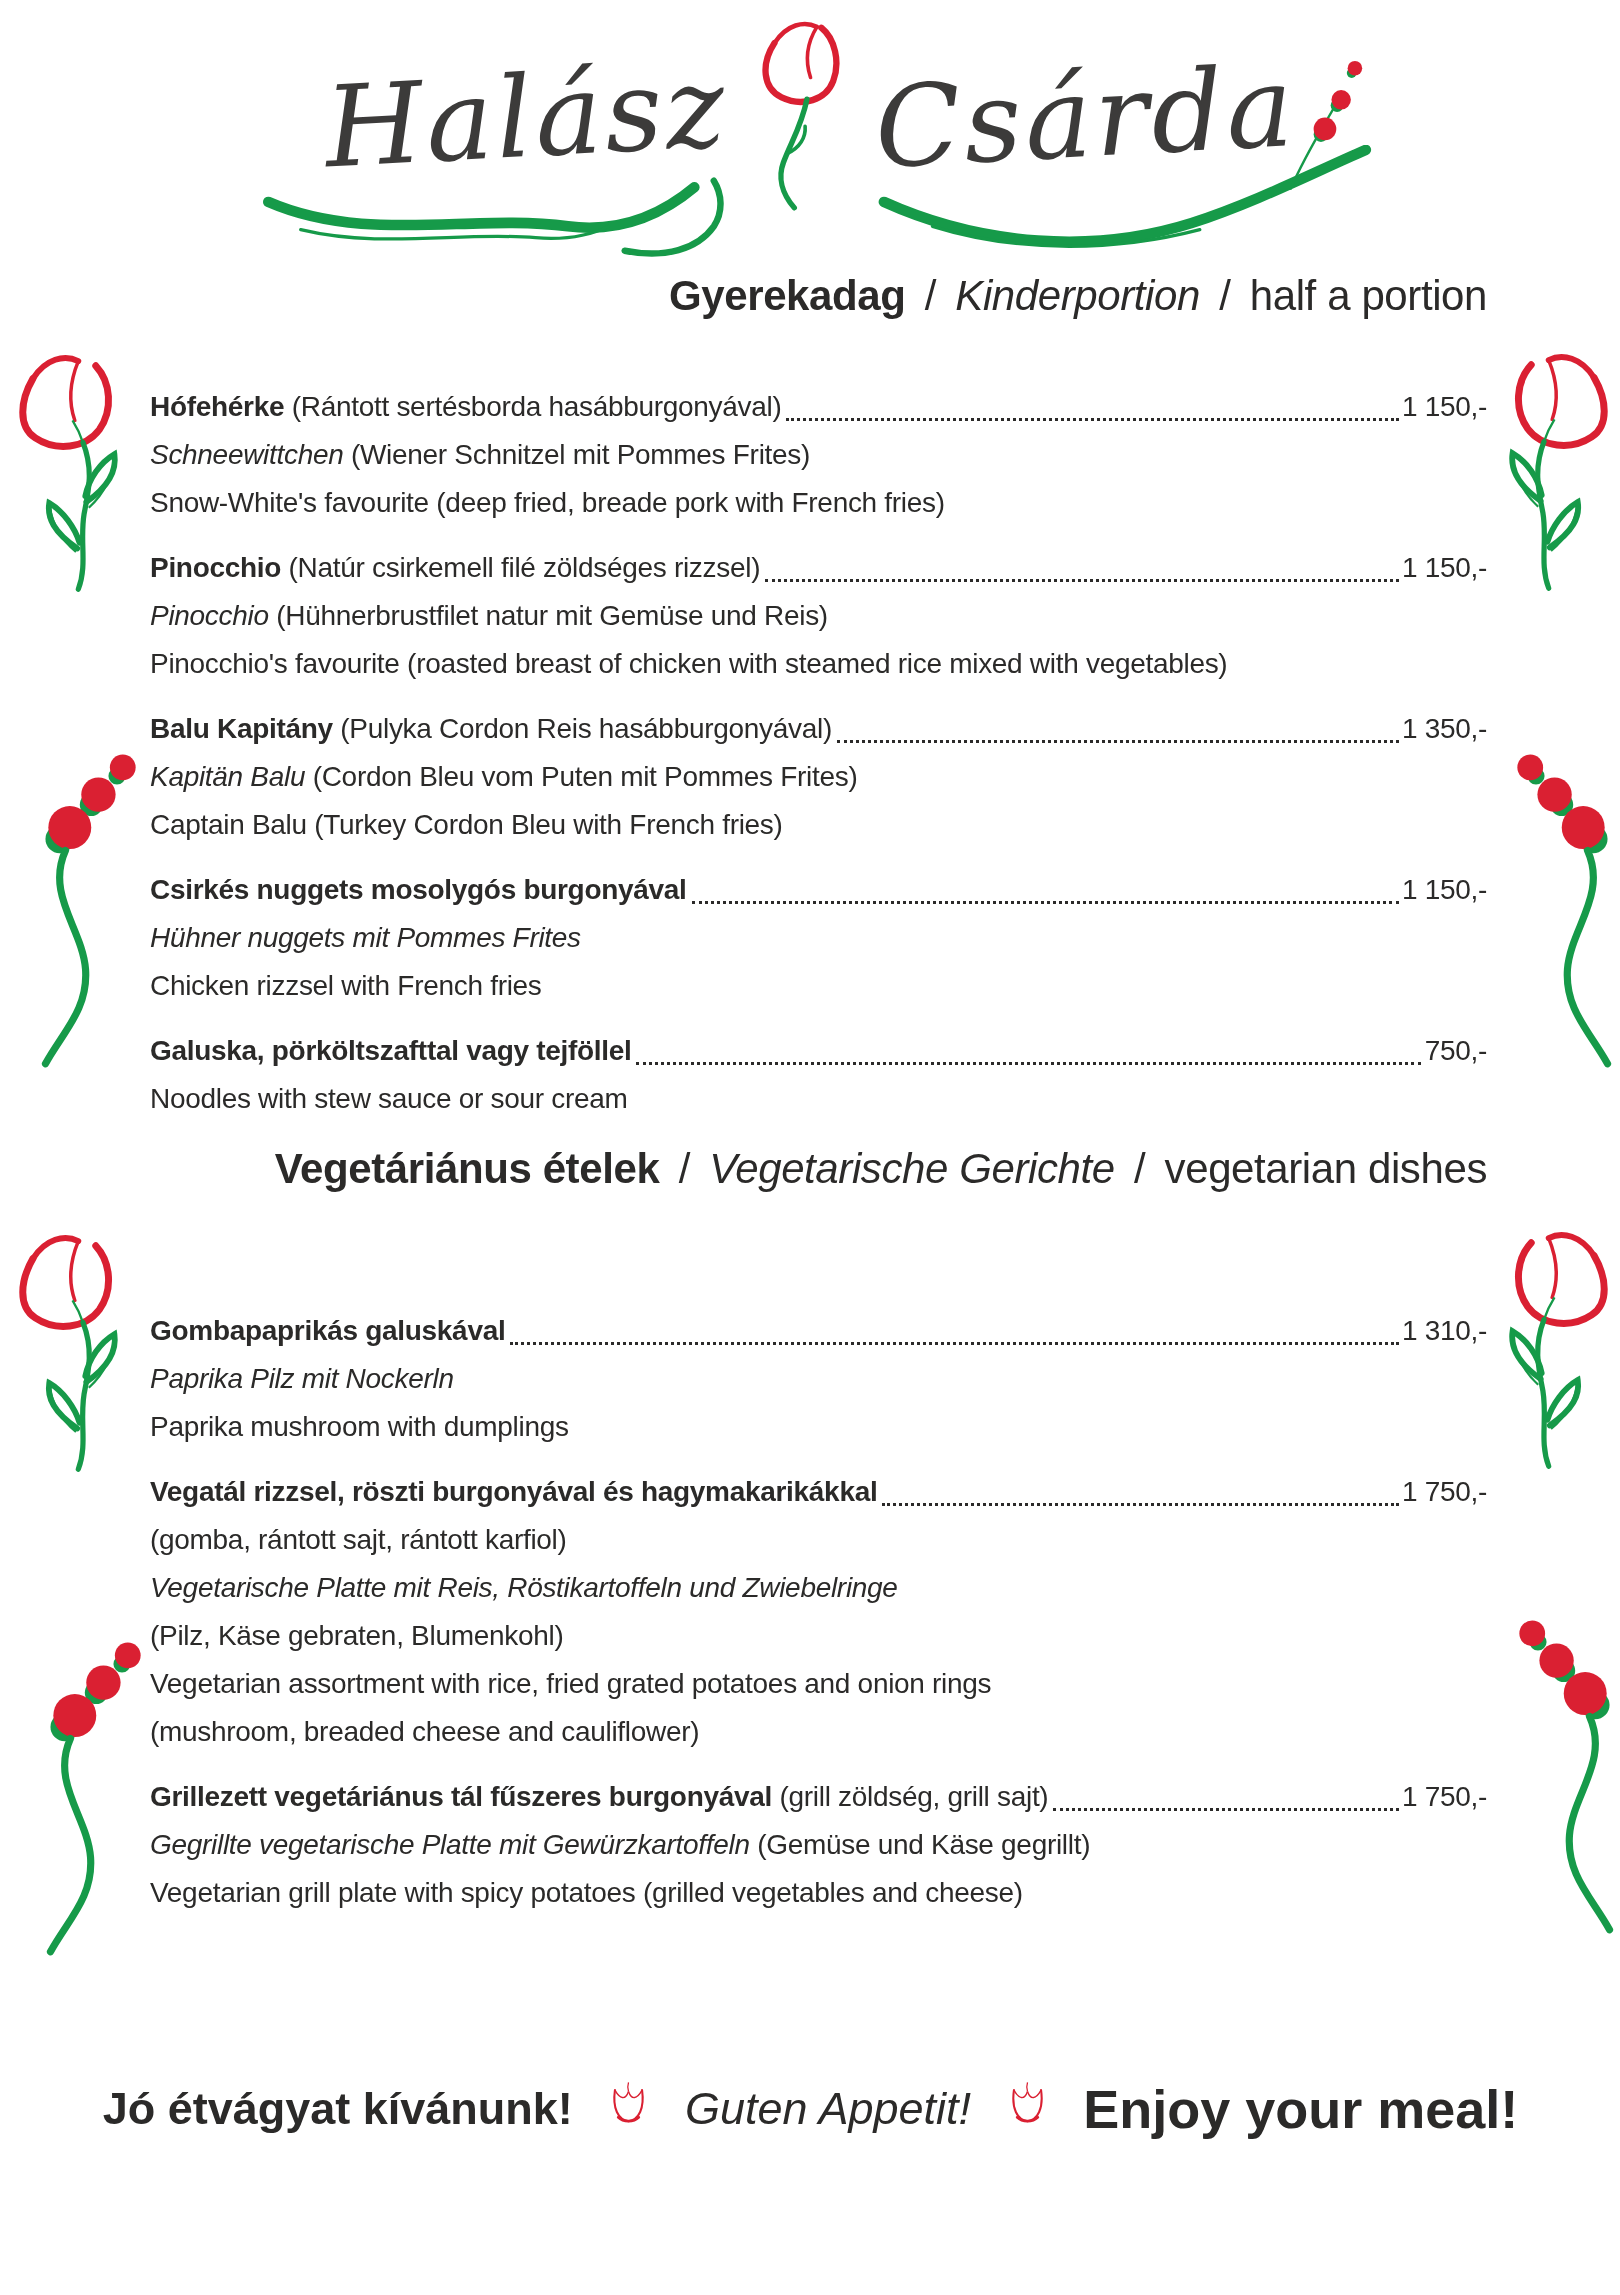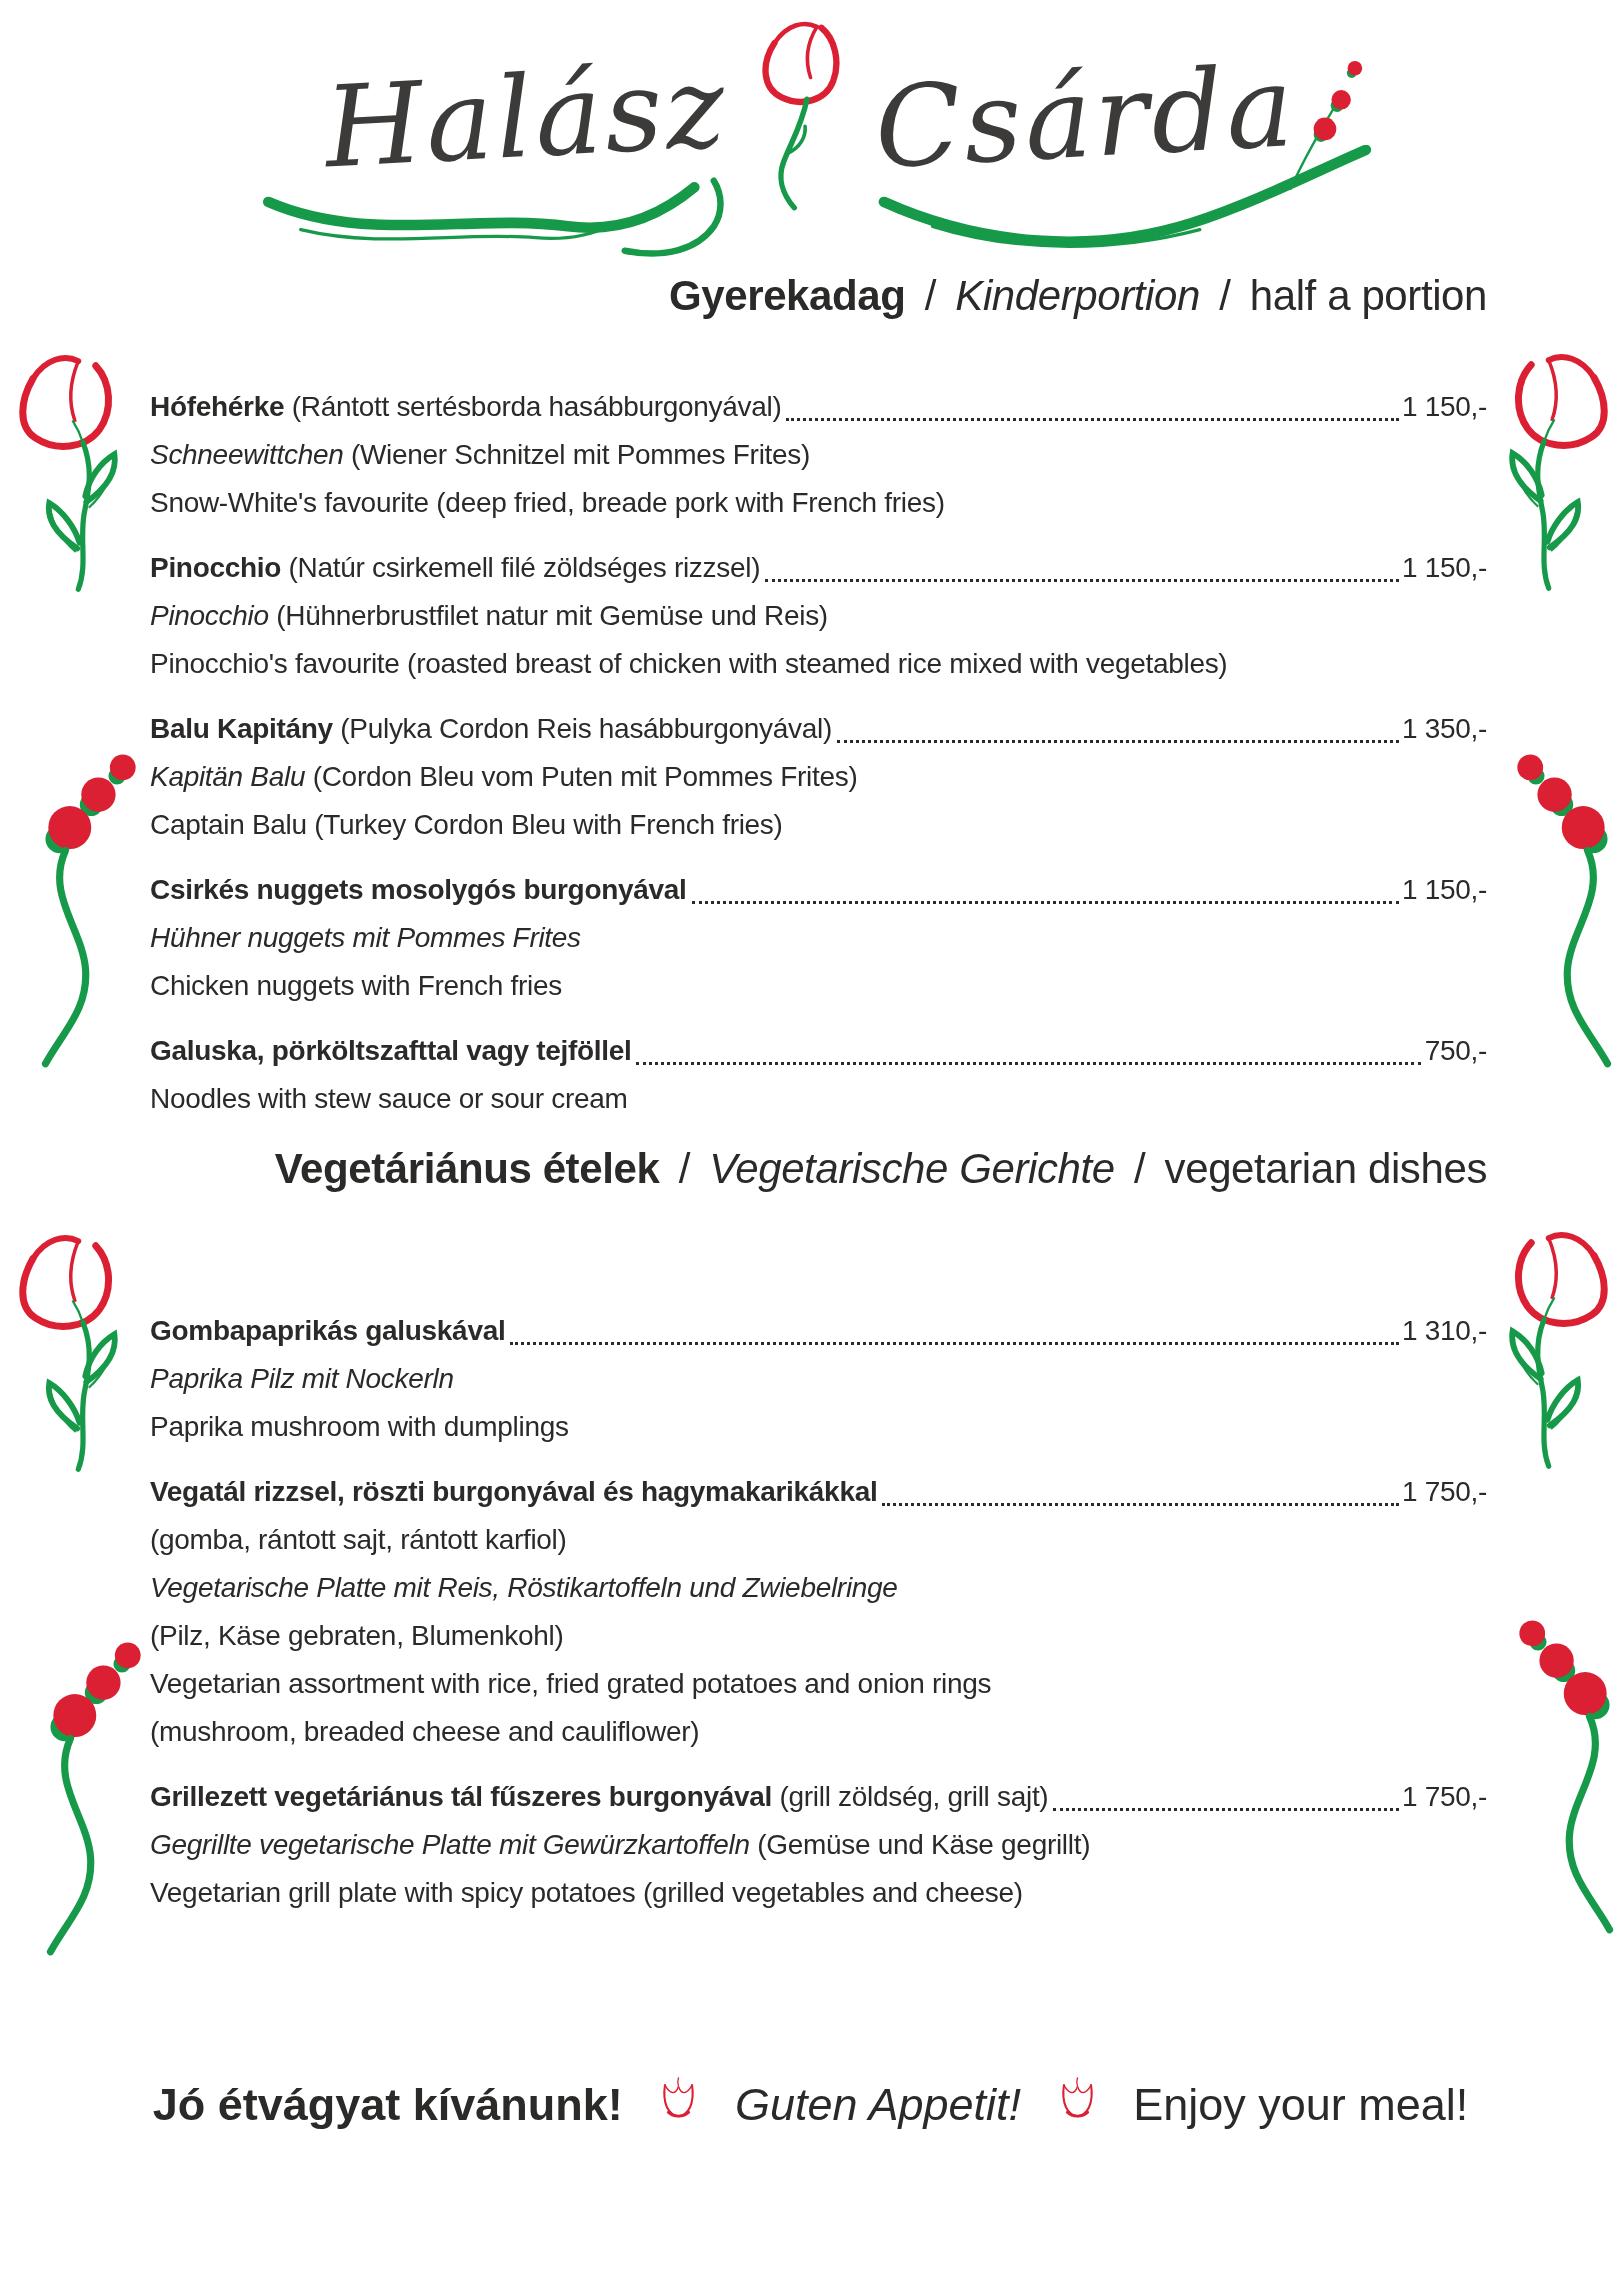--- a/index.html
+++ b/index.html
@@ -92,21 +92,21 @@
     left:0;
     top:2078px;
     width:100%;
     display:flex;
     align-items:center;
     justify-content:center;
     gap:35px;
   }
   .footer .f-bold{font-weight:700;font-size:45px;}
   .footer .f-italic{font-style:italic;font-size:45px;}
-  .footer .f-regular{font-weight:400;font-size:45px;}
+  .footer .f-regular{font-weight:700;font-size:54px;}
   .footer svg{margin:0 1.6px;transform:translateY(-3.2px);}
   
   .decor{position:absolute;pointer-events:none;}
   .mirror svg{transform:scaleX(-1);}
   .d-tulip-l1{left:12px;top:348px;}
   .d-tulip-r1{right:6.5px;top:347px;}
   .d-berry-l1{left:34px;top:745px;}
   .d-berry-r1{right:1.6px;top:745px;}
   .d-tulip-l2{left:12px;top:1228px;}
   .d-tulip-r2{right:6.5px;top:1225px;}
@@ -181,21 +181,21 @@
           <div class="line"><span class="seg-italic">Kapitän Balu</span><span class="seg-regular"> (Cordon Bleu vom Puten mit Pommes Frites)</span></div>
           <div class="line"><span class="seg-regular">Captain Balu (Turkey Cordon Bleu with French fries)</span></div>
         </div>
         <div class="menu-item">
           <div class="line name-line">
             <span class="seg-bold">Csirkés nuggets mosolygós burgonyával</span>
             <span class="dot-leader"></span>
             <span class="price">1 150,-</span>
           </div>
           <div class="line"><span class="seg-italic">Hühner nuggets mit Pommes Frites</span></div>
-          <div class="line"><span class="seg-regular">Chicken nuggets with French fries</span></div>
+          <div class="line"><span class="seg-regular">Chicken rizzsel with French fries</span></div>
         </div>
         <div class="menu-item">
           <div class="line name-line">
             <span class="seg-bold">Galuska, pörköltszafttal vagy tejföllel</span>
             <span class="dot-leader"></span>
             <span class="price">750,-</span>
           </div>
           <div class="line"><span class="seg-regular">Noodles with stew sauce or sour cream</span></div>
         </div>
       </div>

